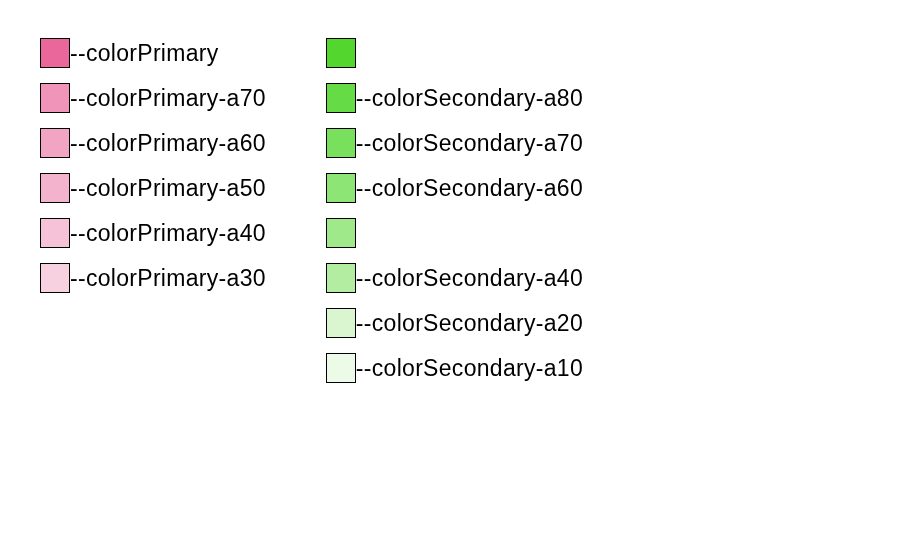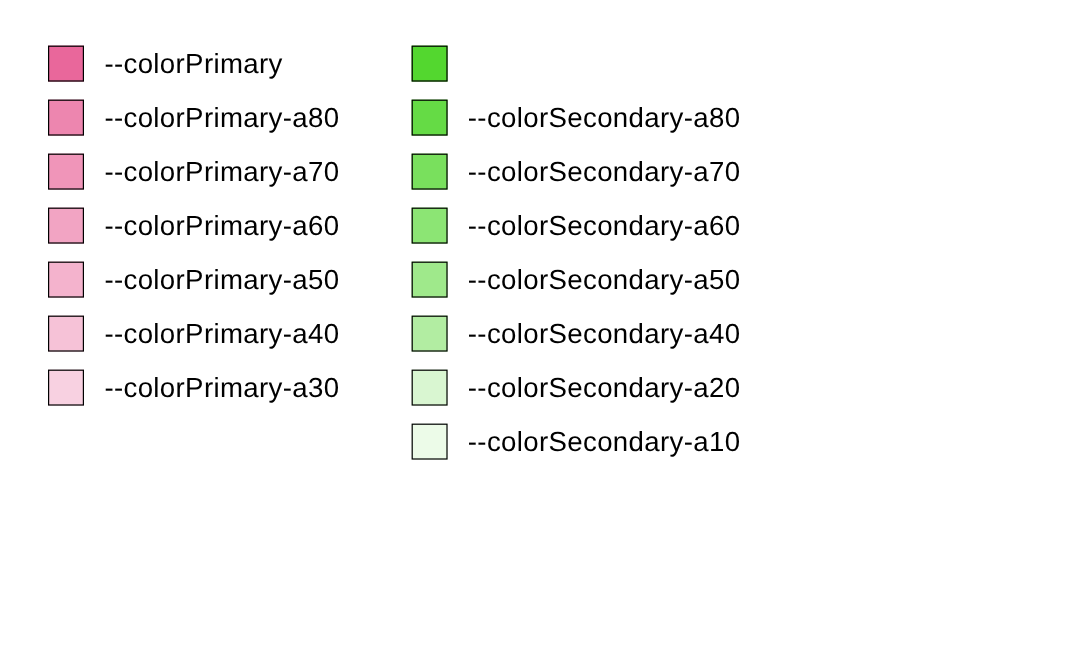--- a/index.html
+++ b/index.html
@@ -19,21 +19,21 @@
       gap: 60px;
     }
     .column {
       display: flex;
       flex-direction: column;
       gap: 15px;
     }
     .swatch-row {
       display: flex;
       align-items: center;
-      gap: 17px;
+      gap: 0;
     }
     .swatch-box {
       width: 30px;
       height: 30px;
       border: 1.5px solid #000000;
       flex-shrink: 0;
     }
     .swatch-label {
       font-size: 23px;
       color: #000000;
@@ -42,24 +42,20 @@
     }
   </style>
 </head>
 <body>
 
 <div class="columns">
   <div class="column">
       <div class="swatch-row">
         <span class="swatch-box" style="background-color: rgb(233, 103, 155);"></span>
         <span class="swatch-label">--colorPrimary</span>
-      </div>
-      <div class="swatch-row">
-        <span class="swatch-box" style="background-color: rgb(237, 134, 175);"></span>
-        <span class="swatch-label">--colorPrimary-a80</span>
       </div>
       <div class="swatch-row">
         <span class="swatch-box" style="background-color: rgb(240, 149, 185);"></span>
         <span class="swatch-label">--colorPrimary-a70</span>
       </div>
       <div class="swatch-row">
         <span class="swatch-box" style="background-color: rgb(242, 164, 195);"></span>
         <span class="swatch-label">--colorPrimary-a60</span>
       </div>
       <div class="swatch-row">
@@ -86,21 +82,20 @@
       <div class="swatch-row">
         <span class="swatch-box" style="background-color: rgb(121, 224, 93);"></span>
         <span class="swatch-label">--colorSecondary-a70</span>
       </div>
       <div class="swatch-row">
         <span class="swatch-box" style="background-color: rgb(140, 229, 116);"></span>
         <span class="swatch-label">--colorSecondary-a60</span>
       </div>
       <div class="swatch-row">
         <span class="swatch-box" style="background-color: rgb(159, 233, 139);"></span>
-        <span class="swatch-label">--colorSecondary-a50</span>
       </div>
       <div class="swatch-row">
         <span class="swatch-box" style="background-color: rgb(178, 237, 162);"></span>
         <span class="swatch-label">--colorSecondary-a40</span>
       </div>
       <div class="swatch-row">
         <span class="swatch-box" style="background-color: rgb(217, 246, 209);"></span>
         <span class="swatch-label">--colorSecondary-a20</span>
       </div>
       <div class="swatch-row">

